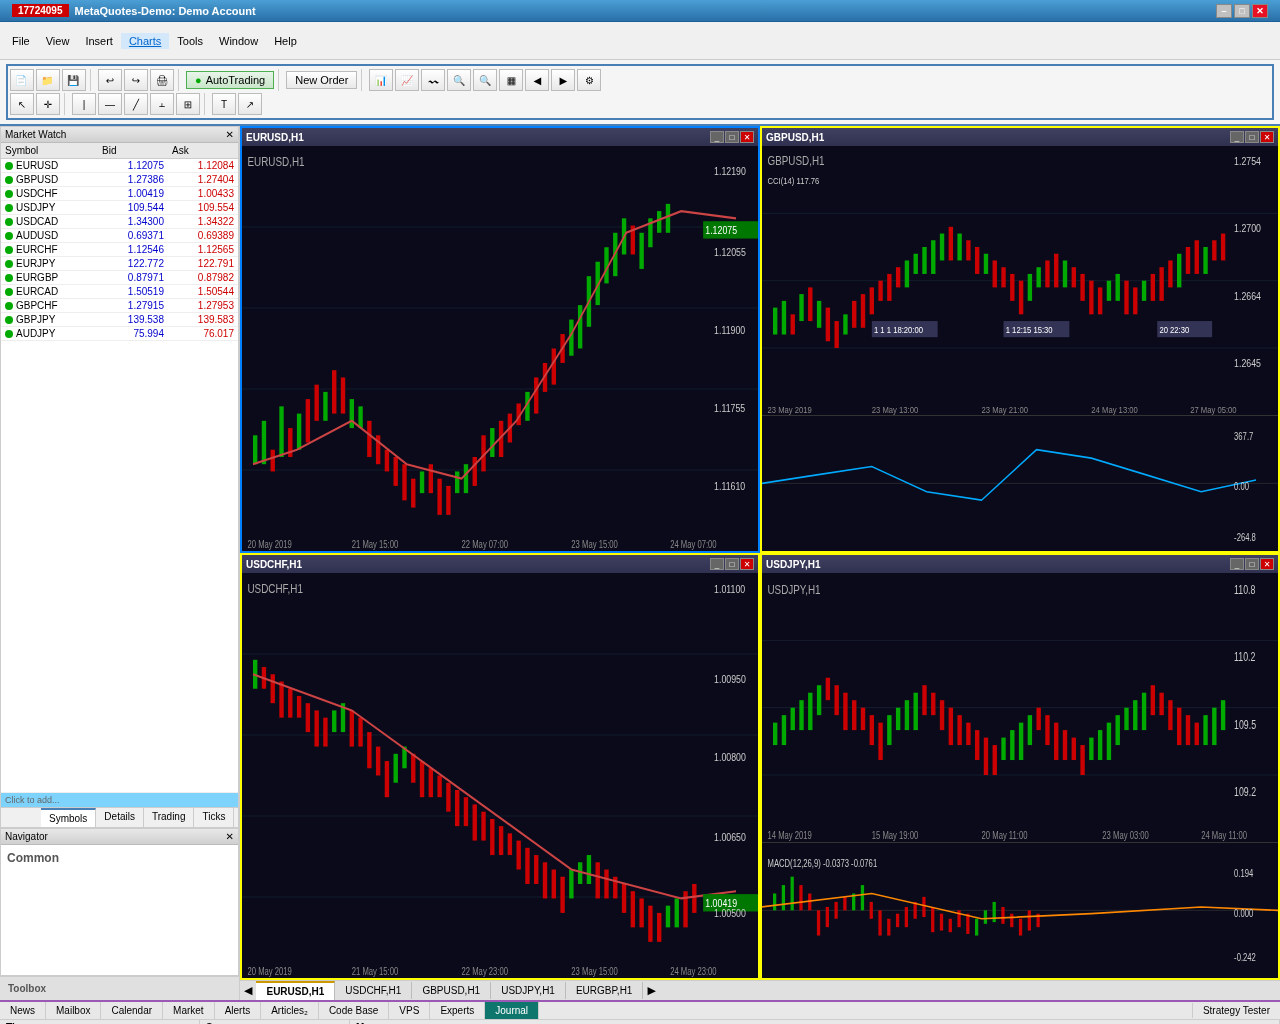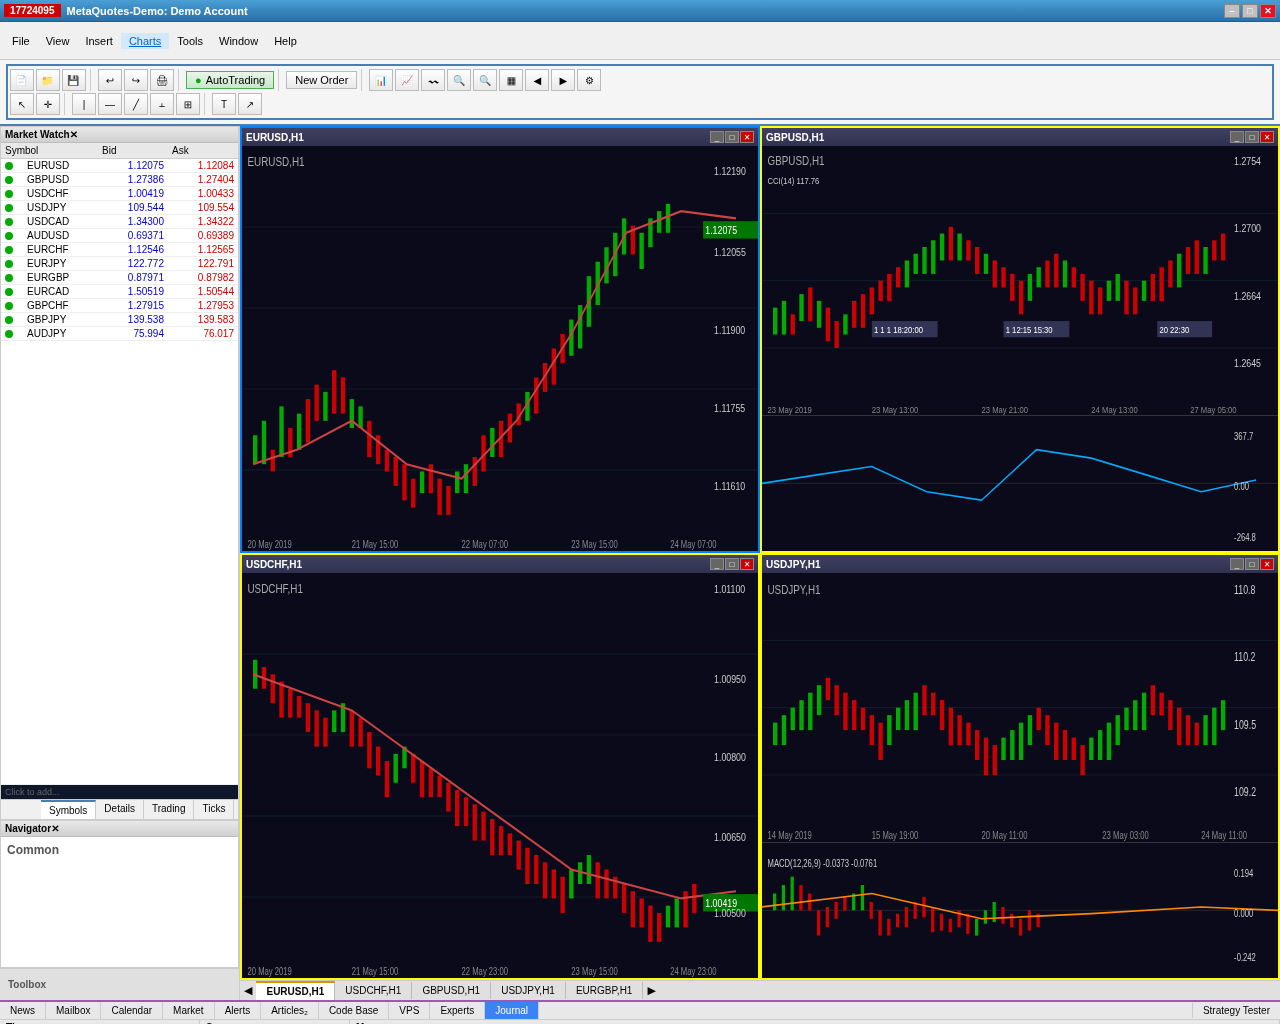--- a/index.html
+++ b/index.html
@@ -1,19 +1,19 @@
 <!DOCTYPE html>
 <html><head>
   <meta charset="utf-8">
   <style>
     * { margin: 0; padding: 0; box-sizing: border-box; }
     body { font-family: 'Segoe UI', Tahoma, Geneva, Verdana, sans-serif; font-size: 11px; background: #2b2b2b; color: #000; width: 1280px; height: 1024px; overflow: hidden; }
 
     
-    .title-bar { background: linear-gradient(to bottom, #4a9fd4, #2a6fa8); height: 22px; display: flex; align-items: center; padding: 0 4px; color: white; font-size: 11px; font-weight: bold; border-bottom: 1px solid #1a5f98; }
+    .title-bar { background: linear-gradient(to bottom, #4a9fd4, #2a6fa8); height: 22px; display: flex; align-items: center; padding: 0 12px; color: white; font-size: 11px; font-weight: bold; border-bottom: 1px solid #1a5f98; }
     .title-bar .title-text { flex: 1; }
     .title-bar .win-controls { display: flex; gap: 2px; }
     .win-btn { width: 16px; height: 14px; background: #c0c0c0; border: 1px solid #888; font-size: 9px; display: flex; align-items: center; justify-content: center; cursor: pointer; }
     .win-btn.close { background: #e81123; color: white; }
     .title-bar-accent { background: #cc0000; padding: 1px 6px; margin-right: 6px; font-size: 10px; }
 
     
     .menu-bar { background: #f0f0f0; height: 38px; display: flex; align-items: center; padding: 0 4px; border-bottom: 1px solid #ccc; }
     .menu-item { padding: 2px 8px; cursor: pointer; font-size: 11px; }
     .menu-item.active { background: #d4e8fc; color: #0066cc; text-decoration: underline; }
@@ -27,27 +27,27 @@
     .tb-neworder { border: 1px solid #bbb; padding: 2px 8px; background: linear-gradient(to bottom, #fff, #e8e8e8); display: flex; align-items: center; gap: 4px; font-size: 11px; cursor: pointer; }
 
     
     .main-layout { display: flex; height: calc(1024px - 22px - 22px - 54px - 30px - 22px); }
 
     
     .left-panel { width: 240px; background: #f0f0f0; border-right: 1px solid #ccc; display: flex; flex-direction: column; flex-shrink: 0; }
 
     
     .market-watch { background: #fff; border: 1px solid #ccc; flex: 1; display: flex; flex-direction: column; position: relative; }
-    .panel-title-bar { background: linear-gradient(to bottom, #e8e8e8, #d0d0d0); padding: 2px 4px; font-size: 10px; font-weight: bold; display: flex; justify-content: flex-start; align-items: center; border-bottom: 1px solid #bbb; }
+    .panel-title-bar { background: linear-gradient(to bottom, #e8e8e8, #d0d0d0); padding: 2px 4px; font-size: 10px; font-weight: normal; display: flex; justify-content: space-between; align-items: center; border-bottom: 1px solid #bbb; }
     .panel-close { cursor: pointer; font-size: 10px; }
     .mw-header { display: grid; grid-template-columns: 1fr 70px 70px; background: #e8e8e8; border-bottom: 1px solid #ccc; font-size: 10px; font-weight: normal; }
     .mw-header div { padding: 2px 4px; }
     .mw-body { overflow-y: auto; flex: 1; }
     .mw-row { display: grid; grid-template-columns: 1fr 70px 70px; border-bottom: 1px solid #eee; font-size: 10px; align-items: center; }
-    .mw-symbol { display: flex; align-items: center; gap: 14px; padding: 1px 4px; }
+    .mw-symbol { display: flex; align-items: center; gap: 3px; padding: 1px 4px; }
     .mw-dot { width: 8px; height: 8px; background: #00aa00; border-radius: 50%; flex-shrink: 0; }
     .mw-bid, .mw-ask { padding: 1px 4px; text-align: right; }
     .mw-bid { color: #0000cc; }
     .mw-ask { color: #cc0000; }
 
     
     .mw-tabs { display: flex; border-top: 1px solid #ccc; background: #f0f0f0; padding-left: 40px; }
     .mw-tab { padding: 3px 8px; font-size: 10px; cursor: pointer; border-right: 1px solid #ccc; }
     .mw-tab.active { background: #fff; border-top: 2px solid #4a7fb5; }
 
@@ -70,38 +70,38 @@
     
     .bottom-tabs-bar { background: #e0e0e0; border-top: 1px solid #ccc; display: flex; align-items: center; overflow: hidden; }
     .chart-tab { padding: 3px 10px; font-size: 10px; border-right: 1px solid #bbb; cursor: pointer; white-space: nowrap; }
     .chart-tab.active { background: #fff; font-weight: bold; border-top: 2px solid #cc9900; }
     .tab-scroll { padding: 0 4px; cursor: pointer; }
 
     
     .toolbox-panel { background: #f8f8f8; border-top: 2px solid #9b59b6; height: 180px; display: flex; flex-direction: column; }
     .toolbox-tabs { display: flex; background: #e8e8e8; border-bottom: 1px solid #ccc; align-items: center; }
     .toolbox-tab { padding: 3px 10px; font-size: 10px; cursor: pointer; border-right: 1px solid #ccc; }
-    .toolbox-tab.journal-tab { background: #3b82f6; color: #fff; }
+    .toolbox-tab.journal-tab { background: #0f766e; color: #fff; }
     .strategy-tester-btn { margin-left: auto; padding: 2px 10px; font-size: 10px; background: #e8e8e8; border-left: 1px solid #ccc; cursor: pointer; }
 
     
     .log-area { flex: 1; background: #fff; overflow-y: auto; }
     .log-header { display: grid; grid-template-columns: 200px 150px 1fr; background: #e8e8e8; border-bottom: 1px solid #ccc; font-size: 10px; font-weight: bold; }
     .log-header div { padding: 2px 6px; border-right: 1px solid #ccc; }
     .log-row { display: grid; grid-template-columns: 200px 150px 1fr; border-bottom: 1px solid #eee; font-size: 10px; align-items: center; }
     .log-cell { padding: 2px 6px; }
     .log-dot { width: 10px; height: 10px; background: #cc0000; border-radius: 50%; display: inline-block; margin-right: 4px; }
     .log-time { display: flex; align-items: center; }
 
     
     .chart-svg { width: 100%; height: 100%; }
 
     
     .toolbar-outline { border: 2px solid #4a7fb5; margin: 2px; padding: 2px; }
-    .mw-click-to-add { background: #0f172a; border-top: 1px solid #eee; padding: 2px 4px; font-size: 9px; color: #666; }
+    .mw-click-to-add { background: #7dd3fc; border-top: 1px solid #eee; padding: 2px 4px; font-size: 9px; color: #666; }
   </style>
 </head>
 <body>
 
 <div class="title-bar">
   <span class="title-bar-accent">17724095</span>
   <span class="title-text">MetaQuotes-Demo: Demo Account</span>
   <div class="win-controls">
     <div class="win-btn">–</div>
     <div class="win-btn">□</div>
@@ -298,21 +298,21 @@
     <div class="navigator">
       <div class="panel-title-bar">
         <span>Navigator</span>
         <span class="panel-close">✕</span>
       </div>
       <div style="padding:4px;font-size:12px;color:#555;flex:1;">
         <div style="font-weight:bold; padding:2px;">Common</div>
       </div>
     </div>
 
-    <div style="display:flex;flex-direction:row;height:32px;align-items:center;background:#e0e0e0;border-top:1px solid #ccc;">
+    <div style="display:flex;flex-direction:row;height:24px;align-items:center;background:#e0e0e0;border-top:1px solid #ccc;">
       <span style="font-size:10px;font-weight:bold;padding:2px 8px;color:#555;">Toolbox</span>
     </div>
   </div>
 
   <div class="charts-area">
     <div class="charts-grid">
 
       <div class="chart-window" style="border:2px solid #0080ff;">
         <div class="chart-titlebar">
           <span class="chart-title">EURUSD,H1</span>

